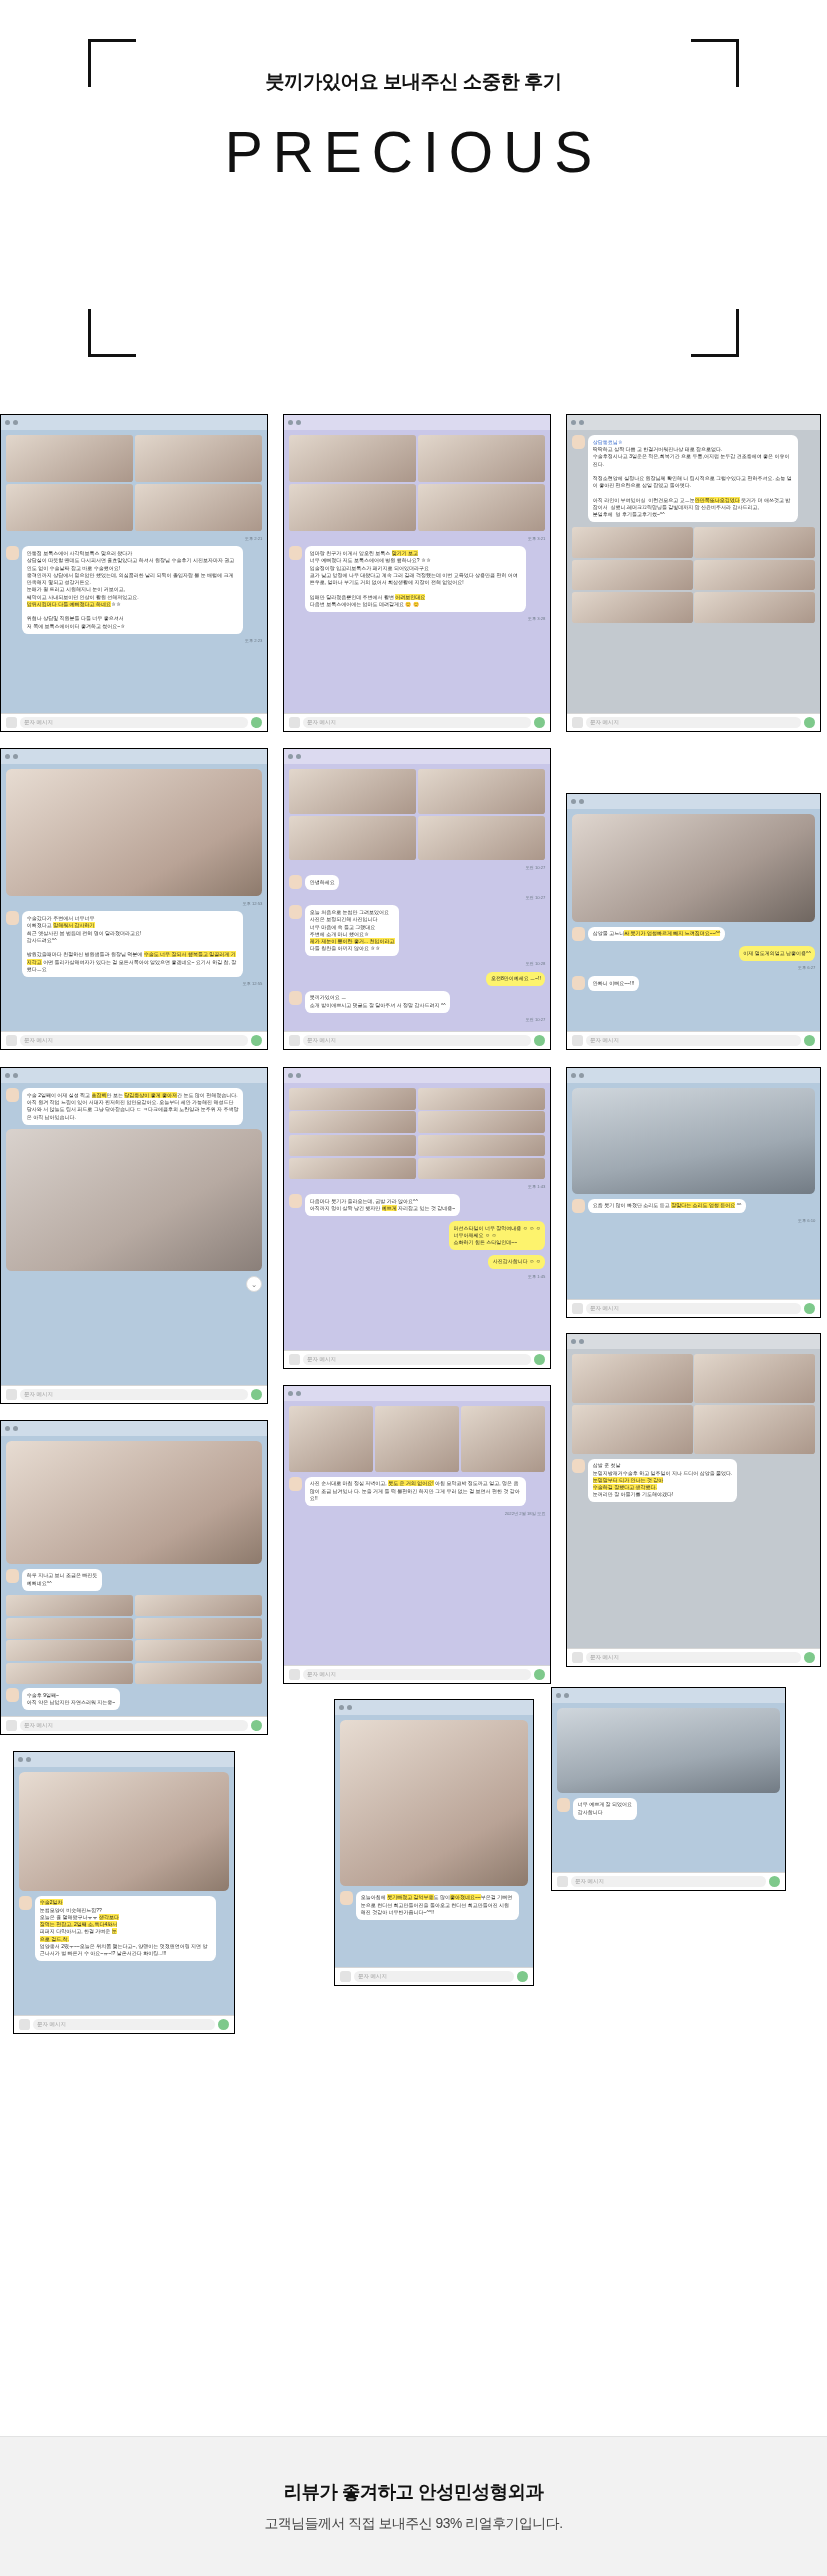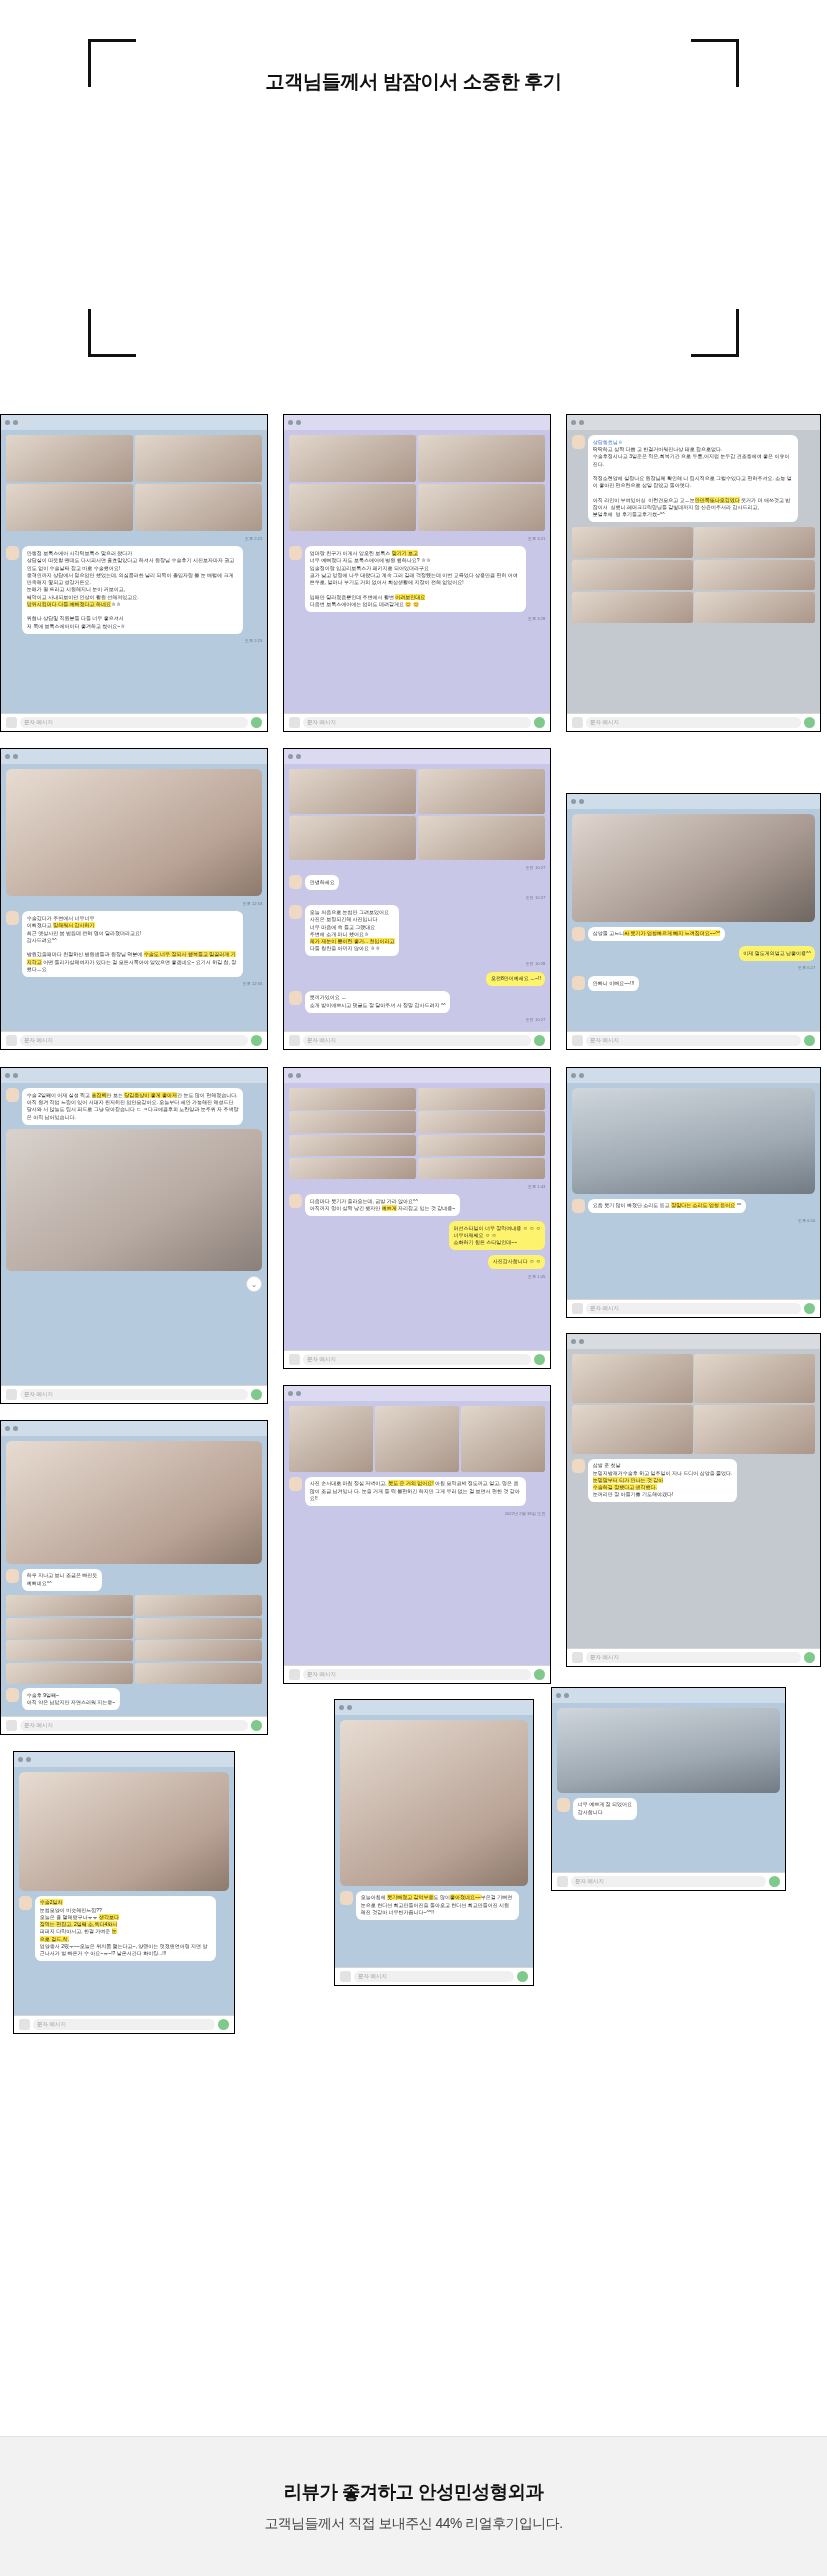--- a/index.html
+++ b/index.html
@@ -206,21 +206,22 @@
 </head>
 <body>
 
 <div class="page">
 
   <div class="header">
     <span class="bracket tl"></span>
     <span class="bracket tr"></span>
     <span class="bracket bl"></span>
     <span class="bracket br"></span>
-    <div class="header-sub">고객님들께서 밤잠이서 소중한 후기</div>
+    <div class="header-sub">붓끼가있어요 보내주신 소중한 후기</div>
+    <div class="header-title-1">PRECIOUS</div>
   </div>
 
   <div class="board" id="board" style="height: 1670px;">
       <div class="card blue" style="left: 0px; top: 0px; width: 268px; height: 318px;">
         <div class="chat-top">
           <span class="dot"></span>
           <span class="dot"></span>
         </div>
         <div class="chat-body">
           <div class="photo grid" style="height:96px">
@@ -626,16 +627,16 @@
         <div class="chat-foot">
           <span class="foot-ic"></span>
           <span class="foot-input">문자 메시지</span>
           <span class="foot-send"></span>
         </div>
       </div>
     </div>
 
   <div class="footer">
     <div class="footer-1">리뷰가 좋겨하고 안성민성형외과</div>
-    <div class="footer-2">고객님들께서 직접 보내주신 44% 리얼후기입니다.</div>
+    <div class="footer-2">고객님들께서 직접 보내주신 93% 리얼후기입니다.</div>
   </div>
 </div>
 
 
 </body></html>

